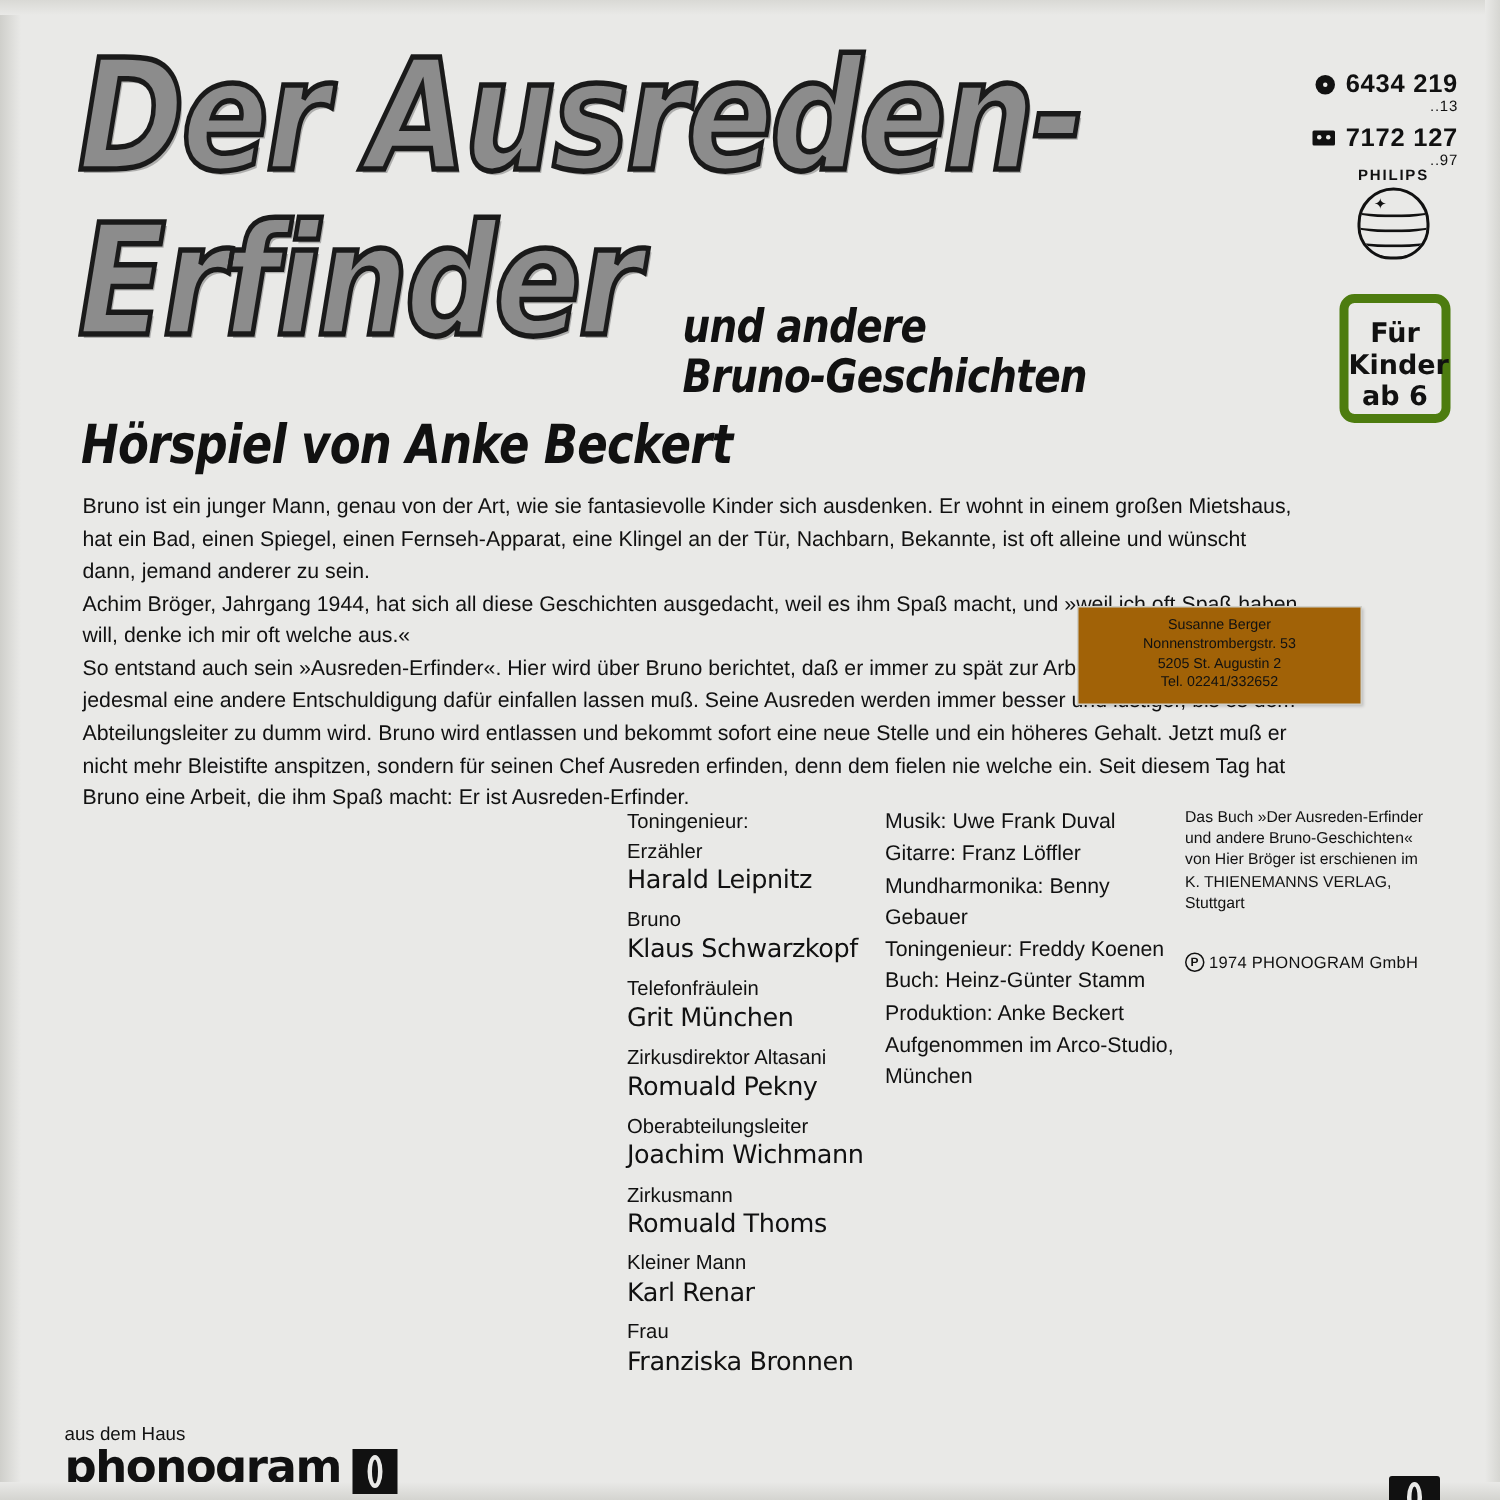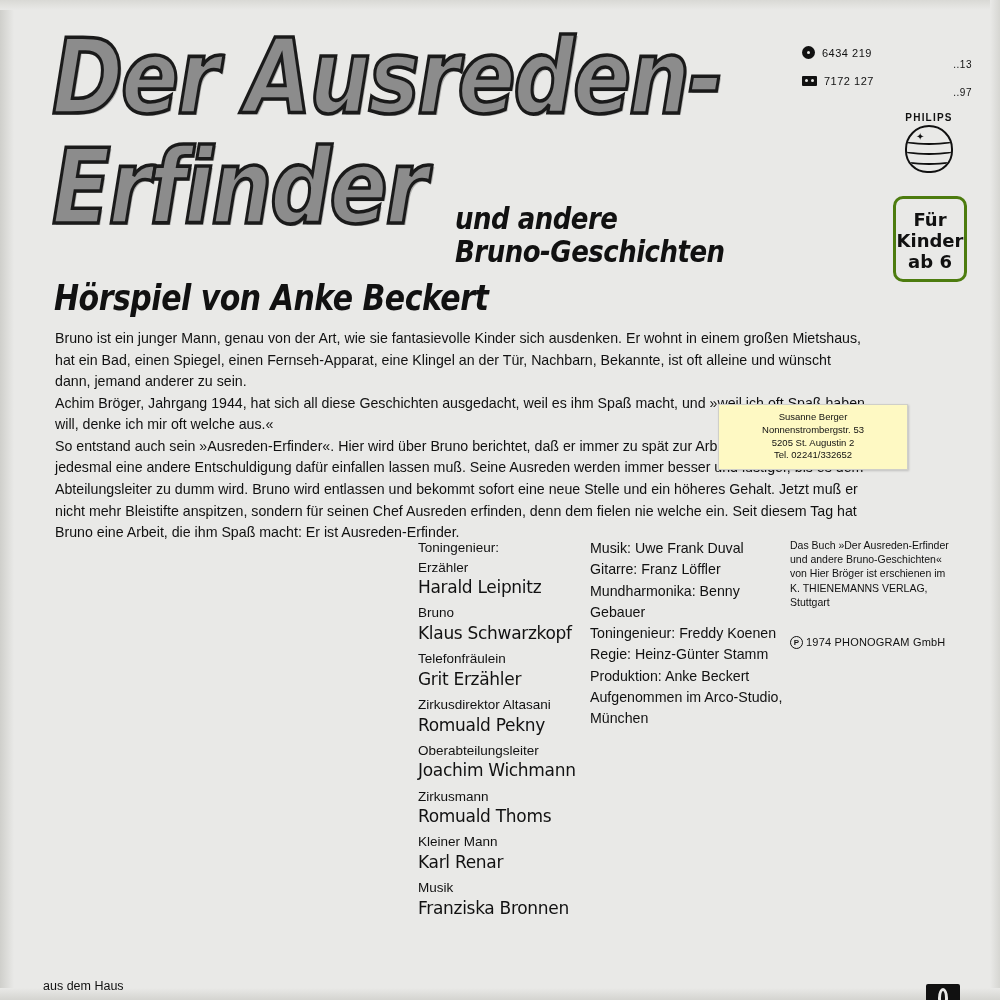--- a/index.html
+++ b/index.html
@@ -106,25 +106,25 @@
     position: absolute;
     right: 28px;
     top: 46px;
     width: 170px;
     font-size: 15px;
     color: #111;
   }
   .cat-row {
     display: flex;
     align-items: center;
-    justify-content: flex-start;
+    justify-content: flex-end;
     gap: 7px;
     margin-bottom: 2px;
-    font-weight: normal;
-    font-size: 11px;
+    font-weight: bold;
+    font-size: 17px;
     letter-spacing: 0.5px;
   }
   .cat-sub {
     text-align: right;
     font-size: 10px;
     margin: -2px 0 5px 92px;
     letter-spacing: 0.5px;
   }
   .icon-disc {
     width: 13px; height: 13px;
@@ -199,21 +199,21 @@
     font-size: 10px;
     line-height: 10px;
   }
 
   .fur-kinder {
     position: absolute;
     right: 33px;
     top: 196px;
     width: 74px;
     height: 86px;
-    border: 3px solid #4d7c0f;
+    border: 6px solid #4d7c0f;
     border-radius: 10px;
     box-sizing: border-box;
     text-align: center;
     font-weight: bold;
     font-size: 18px;
     line-height: 1.18;
     padding-top: 10px;
     color: #111;
     font-family: "DejaVu Sans", sans-serif;
   }
@@ -229,21 +229,21 @@
     color: #111;
   }
   .body-text p { margin: 0 0 0 0; }
 
   
   .sticker {
     position: absolute;
     right: 92px;
     top: 404px;
     width: 180px;
-    background: #fef9c3;
+    background: #a16207;
     border: 1px solid #cfcfc9;
     padding: 6px 4px 7px 4px;
     text-align: center;
     font-size: 9.5px;
     line-height: 1.35;
     color: #111;
     box-shadow: 1px 1px 2px rgba(0,0,0,0.18);
   }
 
   
@@ -426,62 +426,66 @@
       <div>
         <div class="role">Erzähler</div>
         <div class="actor">Harald Leipnitz</div>
       </div>
       <div>
         <div class="role">Bruno</div>
         <div class="actor">Klaus Schwarzkopf</div>
       </div>
       <div>
         <div class="role">Telefonfräulein</div>
-        <div class="actor">Grit Erzähler</div>
+        <div class="actor">Grit München</div>
       </div>
       <div>
         <div class="role">Zirkusdirektor Altasani</div>
         <div class="actor">Romuald Pekny</div>
       </div>
       <div>
         <div class="role">Oberabteilungsleiter</div>
         <div class="actor">Joachim Wichmann</div>
       </div>
       <div>
         <div class="role">Zirkusmann</div>
         <div class="actor">Romuald Thoms</div>
       </div>
       <div>
         <div class="role">Kleiner Mann</div>
         <div class="actor">Karl Renar</div>
       </div>
       <div>
-        <div class="role">Musik</div>
+        <div class="role">Frau</div>
         <div class="actor">Franziska Bronnen</div>
       </div>
     </div>
 
     <div class="col-crew">
       <div class="crew-line">Musik: Uwe Frank Duval</div>
       <div class="crew-line">Gitarre: Franz Löffler</div>
       <div class="crew-line">Mundharmonika: Benny Gebauer</div>
       <div class="crew-line">Toningenieur: Freddy Koenen</div>
-      <div class="crew-line">Regie: Heinz-Günter Stamm</div>
+      <div class="crew-line">Buch: Heinz-Günter Stamm</div>
       <div class="crew-line">Produktion: Anke Beckert</div>
       <div class="crew-line">Aufgenommen im Arco-Studio, München</div>
     </div>
 
     <div class="col-note">
       <div>Das Buch »Der Ausreden-Erfinder und andere Bruno-Geschichten« von Hier Bröger ist erschienen im K. THIENEMANNS VERLAG, Stuttgart</div>
       <div class="copyright">
         <span class="circle-p">P</span><span>1974 PHONOGRAM GmbH</span>
       </div>
     </div>
 
   </div>
 
   <div class="bottom-left">
     <div class="aus-dem-haus">aus dem Haus</div>
+    <div class="brandrow">
+      <div class="brandname">phonogram</div>
+      <div class="brandmark"></div>
+    </div>
   </div>
 
   <div class="bottom-right-mark"></div>
 
 </div>
 
 </body></html>

